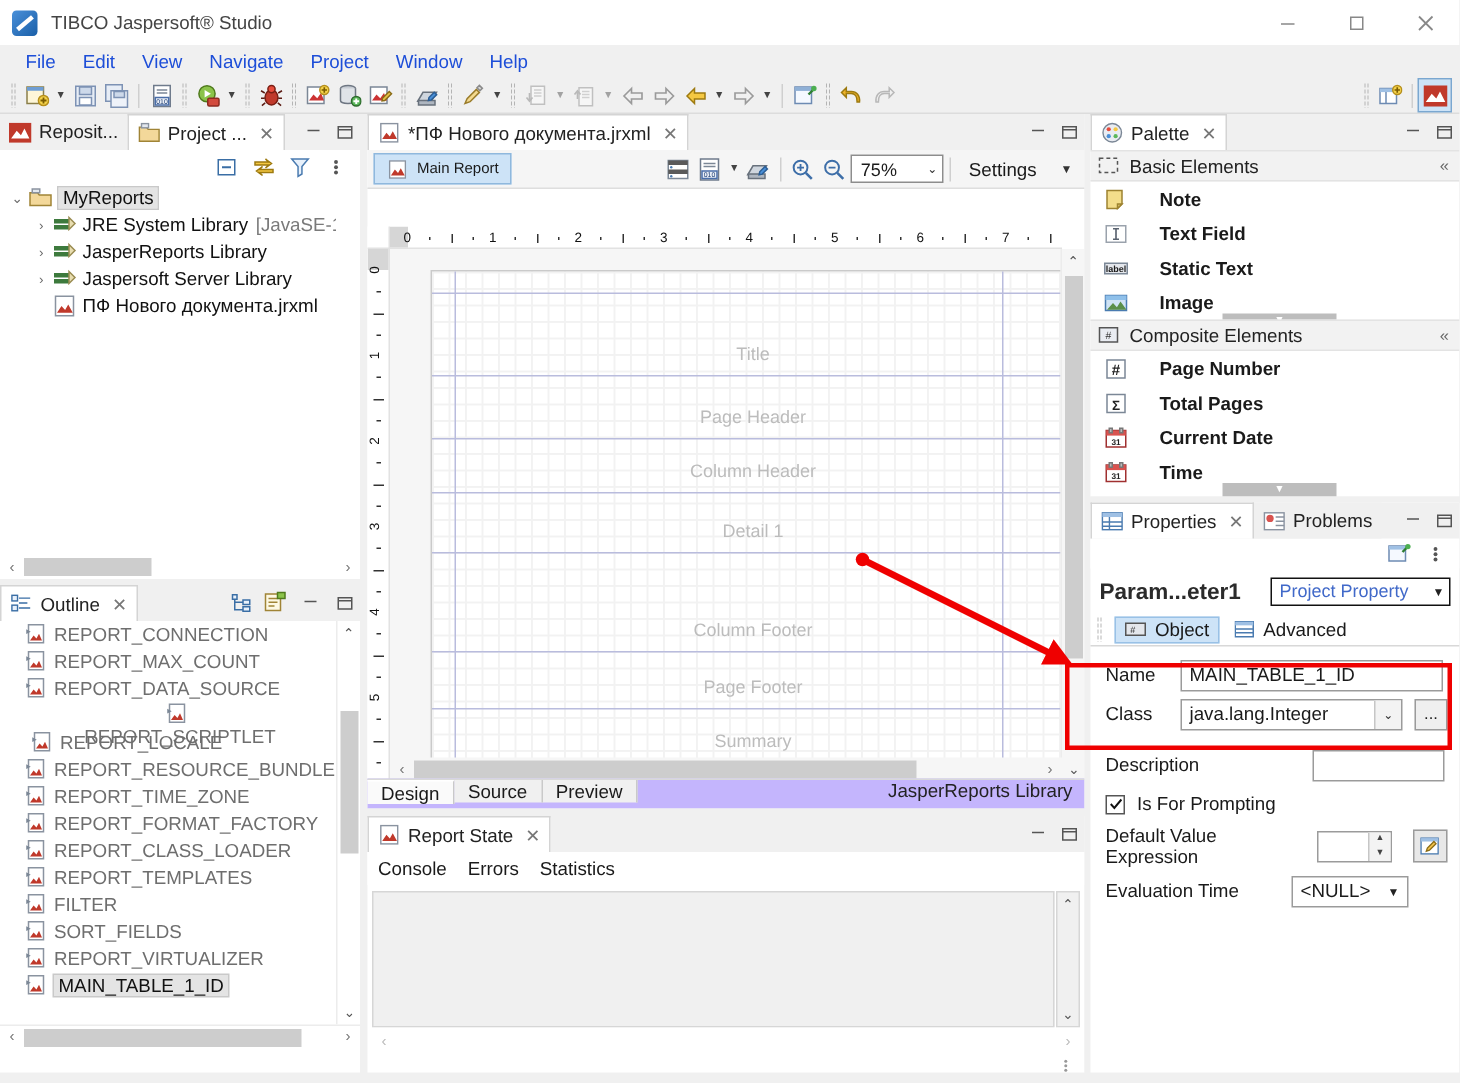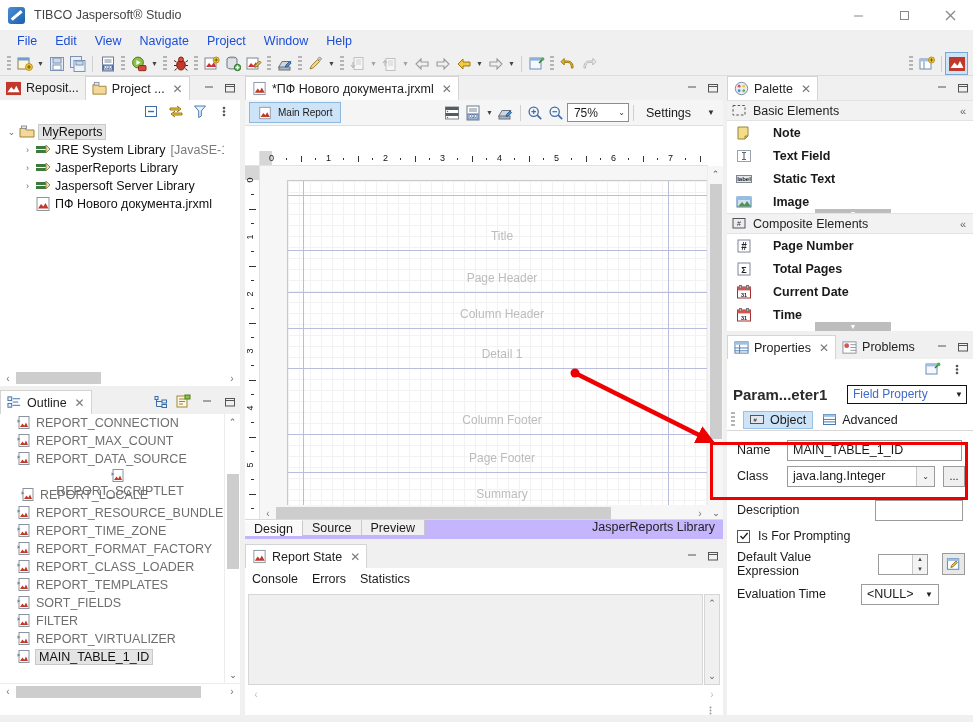--- a/index.html
+++ b/index.html
@@ -652,29 +652,29 @@
               <path d="M1.5 4.5l3 1.6-3 1.6z" fill="#7b8796"></path>
             </svg>
             <span class="tr-lbl grey">REPORT_TEMPLATES</span>
           </div>
           <div class="tr-row" style="padding-left: 16px;">
             <svg class="tr-ico" viewBox="0 0 16 16">
               <rect x="3" y="1.5" width="10" height="12" fill="#fff" stroke="#8a93a0"></rect>
               <path d="M4 12l2.4-3.4 1.9 2.1L10 7.5l2 4.5z" fill="#c0392b"></path>
               <path d="M1.5 4.5l3 1.6-3 1.6z" fill="#7b8796"></path>
             </svg>
+            <span class="tr-lbl grey">FILTER</span>
+          </div>
+          <div class="tr-row" style="padding-left: 16px;">
+            <svg class="tr-ico" viewBox="0 0 16 16">
+              <rect x="3" y="1.5" width="10" height="12" fill="#fff" stroke="#8a93a0"></rect>
+              <path d="M4 12l2.4-3.4 1.9 2.1L10 7.5l2 4.5z" fill="#c0392b"></path>
+              <path d="M1.5 4.5l3 1.6-3 1.6z" fill="#7b8796"></path>
+            </svg>
             <span class="tr-lbl grey">SORT_FIELDS</span>
-          </div>
-          <div class="tr-row" style="padding-left: 16px;">
-            <svg class="tr-ico" viewBox="0 0 16 16">
-              <rect x="3" y="1.5" width="10" height="12" fill="#fff" stroke="#8a93a0"></rect>
-              <path d="M4 12l2.4-3.4 1.9 2.1L10 7.5l2 4.5z" fill="#c0392b"></path>
-              <path d="M1.5 4.5l3 1.6-3 1.6z" fill="#7b8796"></path>
-            </svg>
-            <span class="tr-lbl grey">FILTER</span>
           </div>
           <div class="tr-row" style="padding-left: 16px;">
             <svg class="tr-ico" viewBox="0 0 16 16">
               <rect x="3" y="1.5" width="10" height="12" fill="#fff" stroke="#8a93a0"></rect>
               <path d="M4 12l2.4-3.4 1.9 2.1L10 7.5l2 4.5z" fill="#c0392b"></path>
               <path d="M1.5 4.5l3 1.6-3 1.6z" fill="#7b8796"></path>
             </svg>
             <span class="tr-lbl grey">REPORT_VIRTUALIZER</span>
           </div>
           <div class="tr-row sel" style="padding-left: 16px;">
@@ -1115,21 +1115,21 @@
             <circle cx="3" cy="4" r="1.3" fill="#555"></circle>
             <circle cx="3" cy="7.5" r="1.3" fill="#555"></circle>
             <circle cx="3" cy="11" r="1.3" fill="#555"></circle>
           </svg>
       </div>
     </div>
 
     <div class="prop-head">
       <span class="prop-title">Param...eter1</span>
       <div class="search-prop">
-        <span>Field Property</span>
+        <span>Project Property</span>
         <span style="font-size:8px;color:#222">▼</span>
       </div>
     </div>
 
     <div class="obj-tabs">
       <div class="tb-grip" style="margin:0 4px 0 0"></div>
       <div class="obj-tab active">
         <svg width="15" height="12" viewBox="0 0 15 12">
             <rect x="0.5" y="1.5" width="13" height="8" fill="#e4e7ec" stroke="#555"></rect>
             <text x="3.5" y="8" font-size="6" fill="#222" font-family="sans-serif">#</text>

